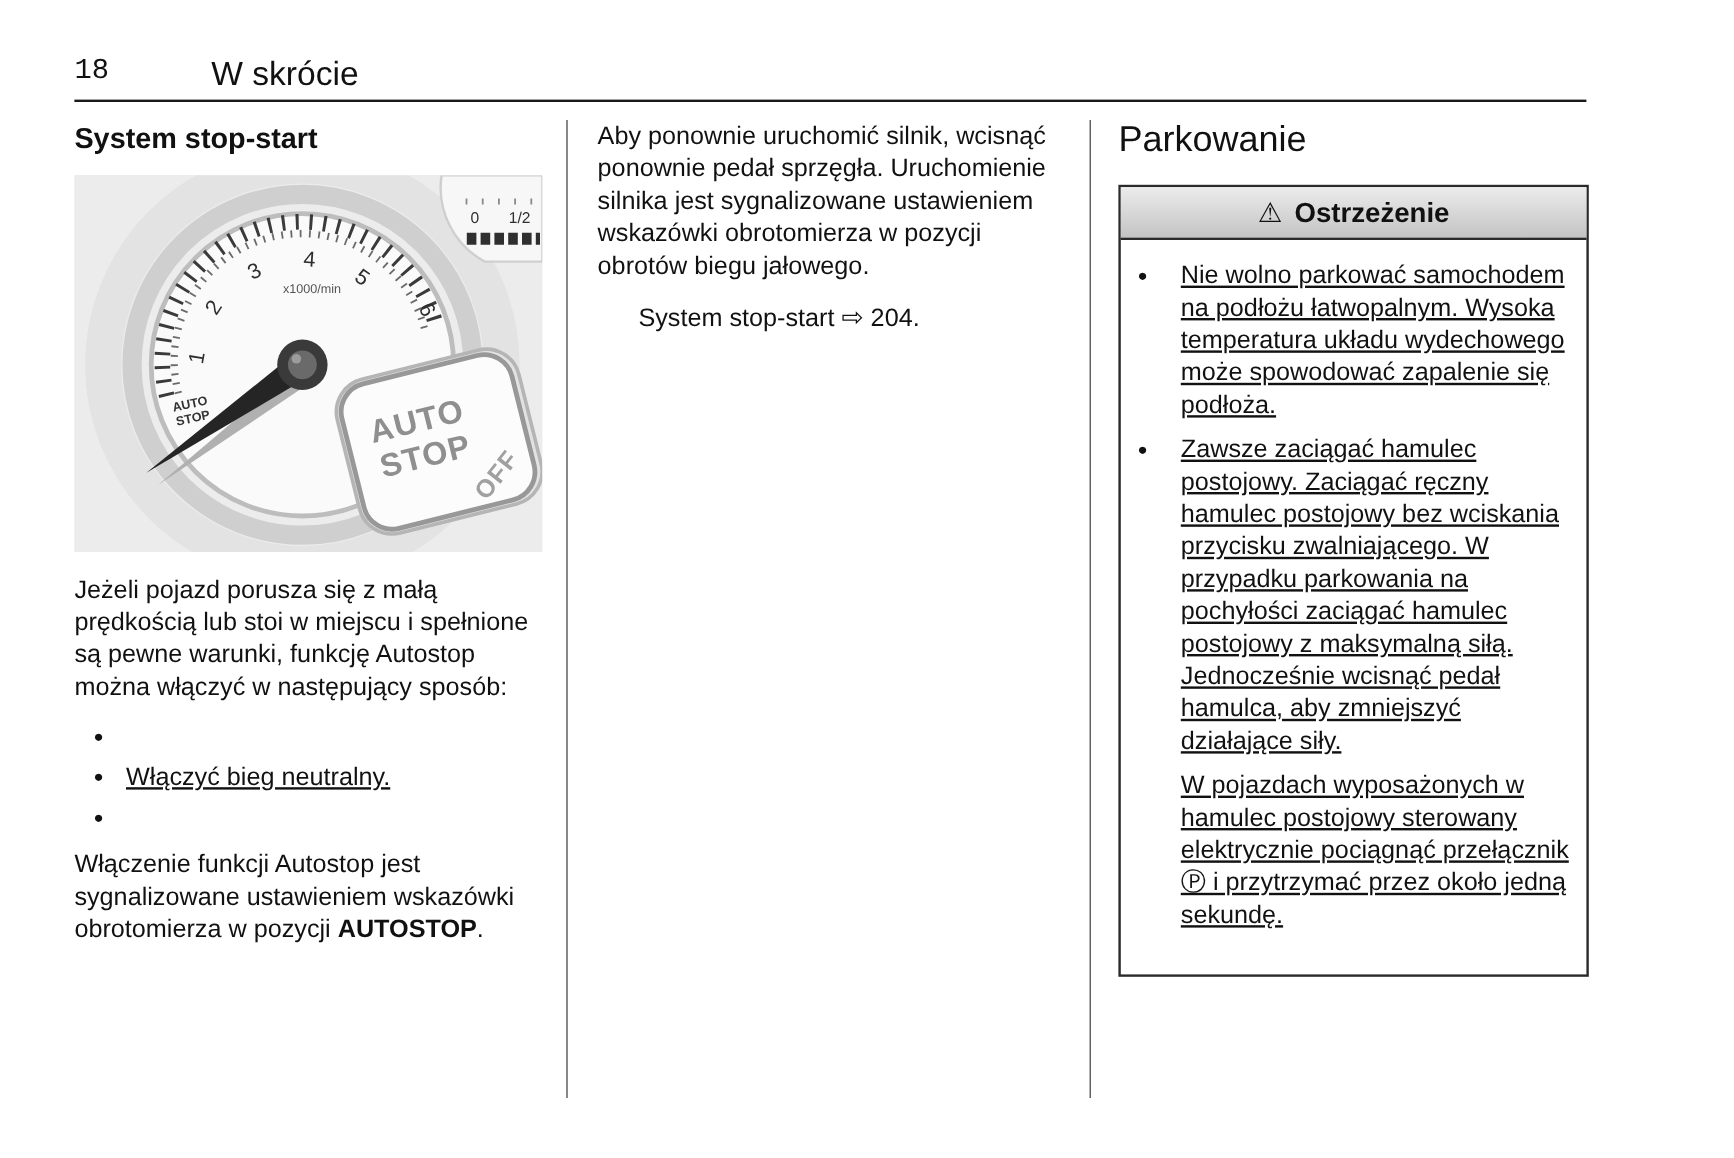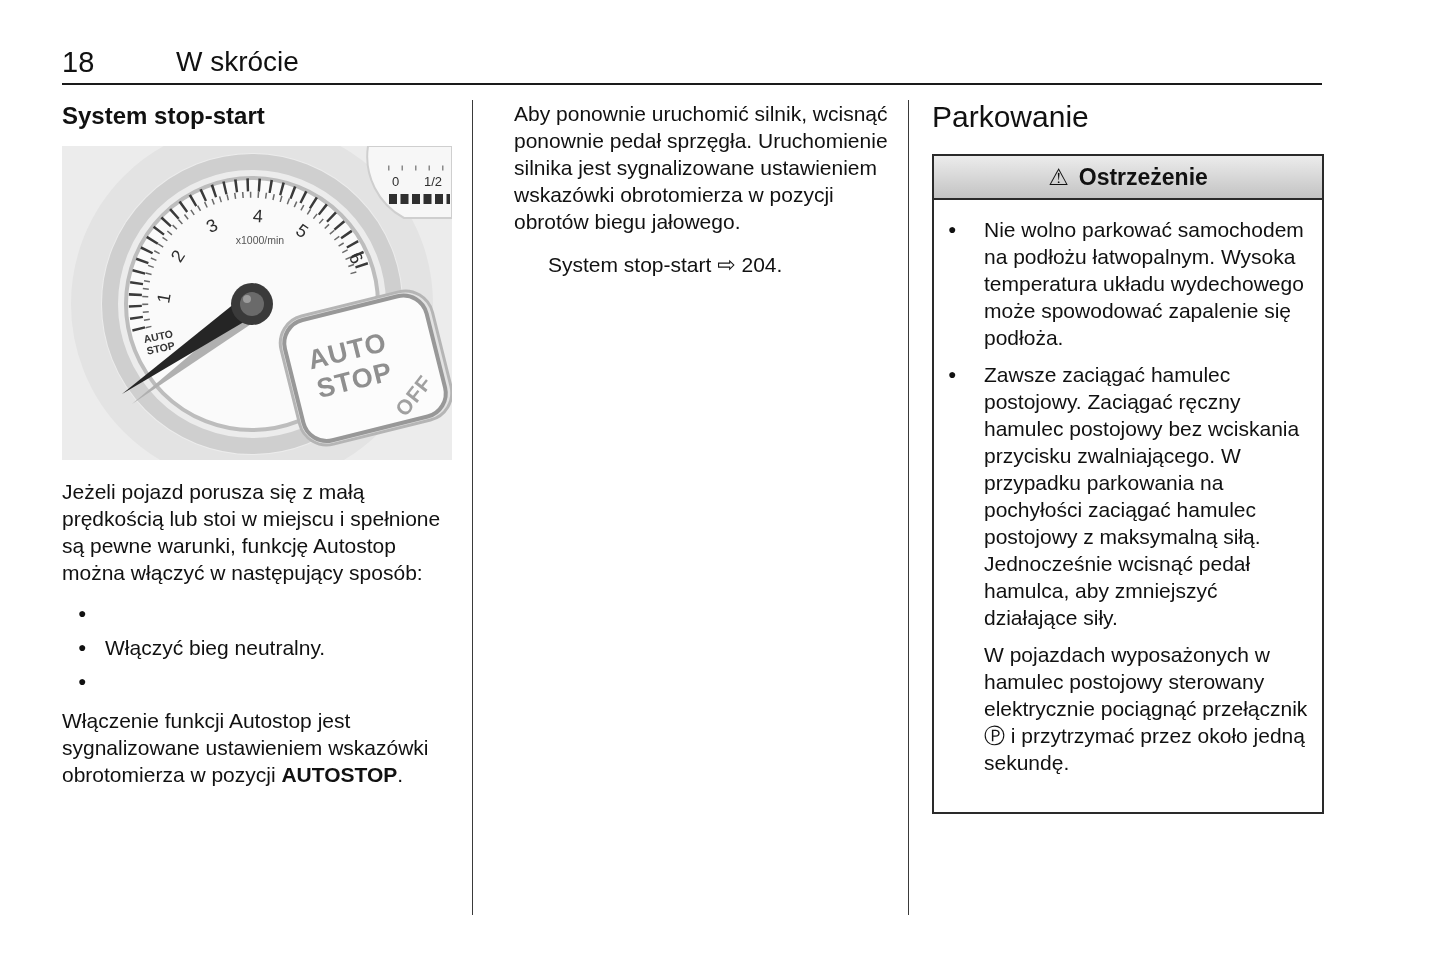--- a/index.html
+++ b/index.html
@@ -1,37 +1,37 @@
 <!DOCTYPE html>
 <html><head>
 <meta charset="utf-8">
 <style>
   html,body{margin:0;padding:0;}
   body{
     width:1445px;height:965px;position:relative;background:#ffffff;
     font-family:"Liberation Sans", sans-serif;color:#111;
     -webkit-font-smoothing:antialiased;overflow:hidden;
   }
-  .pnum{position:absolute;left:62px;top:46px;font-size:29px;}
+  .pnum{position:absolute;left:62px;top:46px;font-size:24px;font-family:Liberation Mono, monospace;}
   .ptitle{position:absolute;left:176px;top:46px;font-size:28px;font-weight:normal;}
   .hrule{position:absolute;left:62px;top:83px;width:1260px;height:2px;background:#1a1a1a;}
   .vsep{position:absolute;top:100px;width:1px;height:815px;background:#3a3a3a;}
   #sep1{left:472px;} #sep2{left:908px;}
   .col{position:absolute;top:100px;}
   #col1{left:62px;width:392px;}
-  #col2{left:514px;width:386px;}
+  #col2{left:498px;width:386px;}
   #col3{left:932px;width:392px;}
   .h-small{font-size:24px;font-weight:bold;margin:2px 0 16px 0;}
   .h-large{font-size:30px;font-weight:normal;margin:0 0 20px 0;}
   p{font-size:21px;line-height:27px;margin:0 0 14px 0;}
   .figure{width:390px;height:314px;margin:0 0 18px 0;background:#ececec;overflow:hidden;}
   ul.bullets{list-style:none;margin:2px 0 12px 0;padding:0;}
   ul.bullets li{display:flex;margin:0 0 7px 0;font-size:21px;line-height:27px;}
   .dot{flex:none;width:43px;padding-left:16px;box-sizing:border-box;font-size:14px;line-height:27px;}
-  .btext{flex:1;}
+  .btext{flex:1;text-decoration:underline;}
   .ref{margin-top:16px;margin-left:34px;}
   .arrow{font-size:22px;}
   .warnbox{border:2px solid #2a2a2a;margin-top:4px;}
   .warnhead{
     height:42px;display:flex;align-items:center;justify-content:center;gap:10px;
     background:linear-gradient(#ececec,#c3c3c3);border-bottom:2px solid #2a2a2a;
     font-size:23px;font-weight:bold;
   }
   .warnicon{font-size:23px;font-weight:normal;}
   .warnbody{padding:16px 10px 26px 0;}

